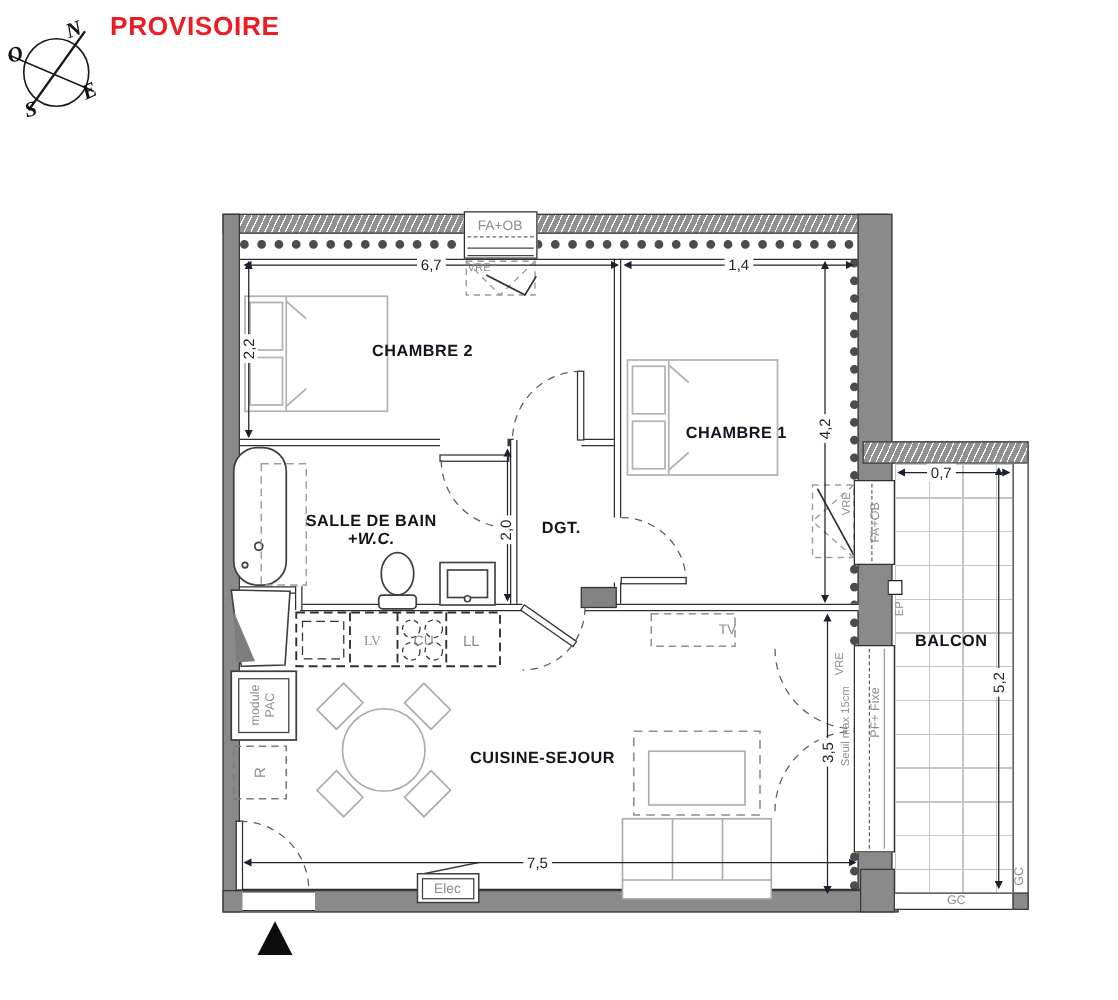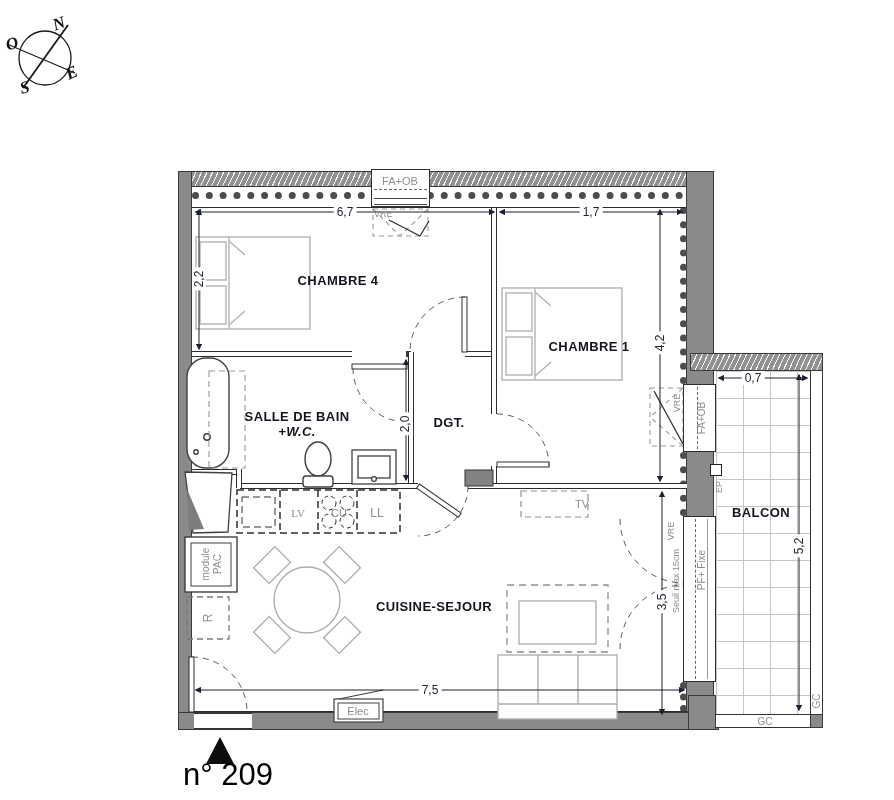--- a/index.html
+++ b/index.html
@@ -49,20 +49,21 @@
       <ellipse cx="39" cy="52" rx="26" ry="27" fill="none" stroke="#1a1a1a" stroke-width="1.3"></ellipse>
       <line x1="62" y1="19" x2="17" y2="82" stroke="#1a1a1a" stroke-width="1.8"></line>
       <line x1="1" y1="38" x2="69" y2="67" stroke="#1a1a1a" stroke-width="1.2"></line>
     </svg>
     <div class="abs cl" style="left:47px;top:8px;transform:rotate(-20deg);">N</div>
     <div class="abs cl" style="left:0px;top:28px;transform:rotate(-15deg);">O</div>
     <div class="abs cl" style="left:60px;top:57px;transform:rotate(-25deg);">E</div>
     <div class="abs cl" style="left:14px;top:72px;transform:rotate(-15deg);">S</div>
   </div>
 
+  <div class="abs provisoire" style="left:88px;top:10px;">PROVISOIRE</div>
 
   <div class="abs hatch" style="left:178px;top:171px;width:532px;height:16px;"></div>
   <div class="abs wall" style="left:178px;top:171px;width:14px;height:559px;"></div>
   <div class="abs wall" style="left:686px;top:171px;width:28px;height:541px;"></div>
   <div class="abs wall" style="left:178px;top:712px;width:541px;height:18px;"></div>
   <div class="abs wall" style="left:688px;top:695px;width:28px;height:35px;"></div>
   <div class="abs hatch" style="left:690px;top:353px;width:133px;height:18px;"></div>
 
   <div class="abs insul-h" style="left:192px;top:192px;width:491px;"></div>
   <div class="abs insul-v" style="left:680px;top:207px;height:177px;"></div>
@@ -231,30 +232,30 @@
   <div class="abs win" style="left:683px;top:384px;width:33px;height:68px;">
     <div class="abs" style="top:2px;bottom:2px;left:13px;width:0;border-left:1px dashed #666;"></div>
   </div>
   <div class="abs win" style="left:683px;top:516px;width:33px;height:166px;">
     <div class="abs" style="top:2px;bottom:2px;left:11px;width:0;border-left:1px dashed #666;"></div>
     <div class="abs" style="top:2px;bottom:2px;left:23px;width:0;border-left:1px solid #999;"></div>
   </div>
   <div class="abs" style="left:194px;top:713px;width:58px;height:16px;background:#fff;border-top:1px solid #333;border-bottom:1px solid #333;box-sizing:border-box;"></div>
   <div class="abs" style="left:710px;top:464px;width:12px;height:12px;background:#fff;border:1.5px solid #222;box-sizing:border-box;"></div>
 
-  <div class="abs room ctr" style="left:338px;top:280px;">CHAMBRE 4</div>
+  <div class="abs room ctr" style="left:338px;top:280px;">CHAMBRE 2</div>
   <div class="abs room ctr" style="left:589px;top:346px;">CHAMBRE 1</div>
   <div class="abs room ctr" style="left:297px;top:416px;">SALLE DE BAIN</div>
   <div class="abs room ctr" style="left:297px;top:431px;font-style:italic;">+W.C.</div>
   <div class="abs room ctr" style="left:449px;top:422px;">DGT.</div>
   <div class="abs room ctr" style="left:434px;top:606px;">CUISINE-SEJOUR</div>
   <div class="abs room ctr" style="left:761px;top:512px;">BALCON</div>
 
   <div class="abs dim ctr" style="left:345px;top:212px;">6,7</div>
-  <div class="abs dim ctr" style="left:591px;top:212px;">1,7</div>
+  <div class="abs dim ctr" style="left:591px;top:212px;">1,4</div>
   <div class="abs dim rot" style="left:199px;top:279px;">2,2</div>
   <div class="abs dim rot" style="left:660px;top:343px;">4,2</div>
   <div class="abs dim rot" style="left:405px;top:424px;">2,0</div>
   <div class="abs dim ctr" style="left:430px;top:690px;">7,5</div>
   <div class="abs dim rot" style="left:662px;top:602px;">3,5</div>
   <div class="abs dim ctr" style="left:753px;top:378px;">0,7</div>
   <div class="abs dim rot" style="left:799px;top:546px;">5,2</div>
 
   <div class="abs tag t11 ctr" style="left:400px;top:181px;">FA+OB</div>
   <div class="abs tag t9" style="left:374px;top:209px;">VRE</div>
@@ -271,15 +272,14 @@
   <div class="abs tag t11 ctr" style="left:298px;top:513px;font-family:Liberation Serif, serif;">LV</div>
   <div class="abs tag t11 ctr" style="left:339px;top:513px;">CU</div>
   <div class="abs tag t12 ctr" style="left:377px;top:513px;text-align:right;">LL</div>
   <div class="abs rot" style="left:211px;top:564px;text-align:center;line-height:1.15;">
     <div class="tag">module</div>
     <div class="tag">PAC</div>
   </div>
   <div class="abs tag t12 rot" style="left:208px;top:618px;">R</div>
 
   <div class="abs tri" style="left:206px;top:737px;"></div>
-  <div class="abs unitnum" style="left:183px;top:757px;">n° 209</div>
 
 </div>
 
 </body></html>

